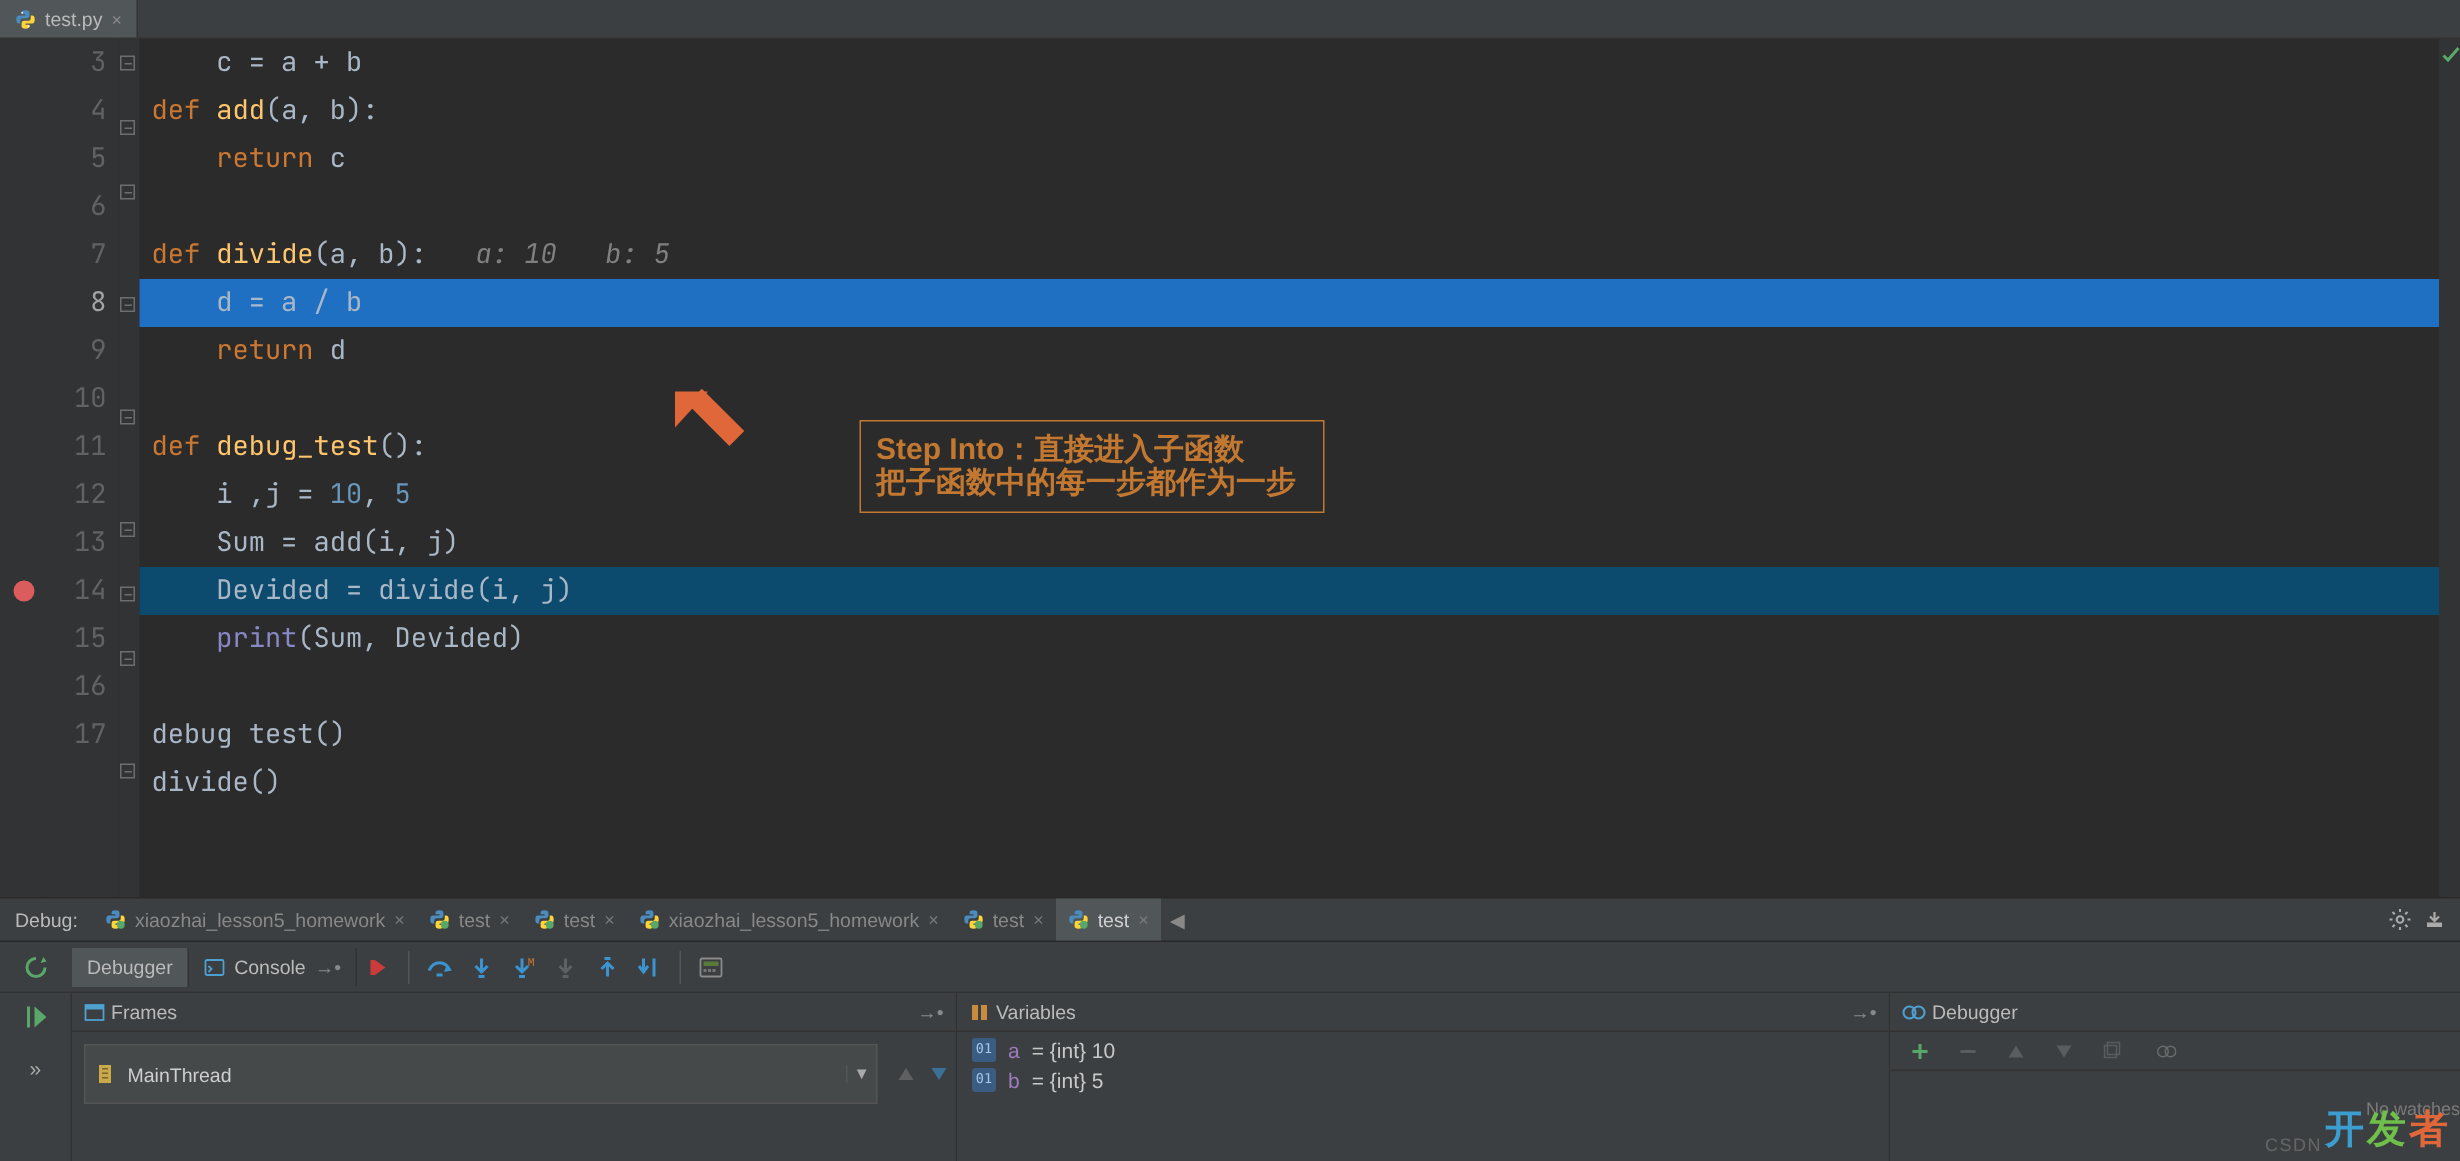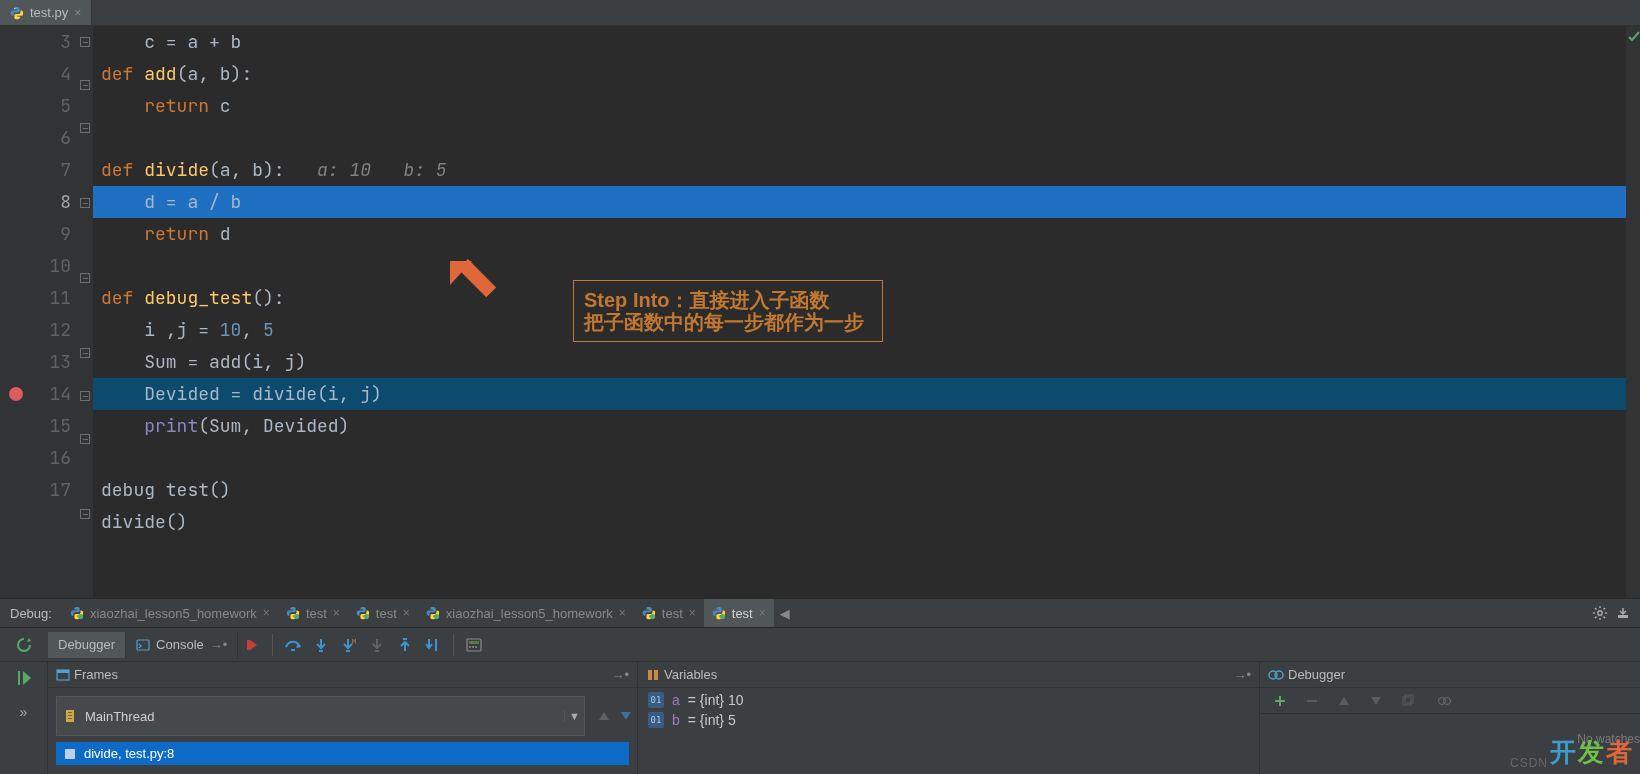--- a/index.html
+++ b/index.html
@@ -402,26 +402,20 @@
             <svg width="14" height="14">
                 <path d="M7 3l5 8H2z" fill="#777"></path>
               </svg>
           </div>
           <div class="downbtn">
             <svg width="14" height="14">
                 <path d="M7 11L2 3h10z" fill="#3b93d0"></path>
               </svg>
           </div>
         </div>
-        <div class="stackrow">
-          <svg width="12" height="12">
-              <rect x="1" y="1" width="10" height="10" fill="#bcd0e6"></rect>
-            </svg>
-          <span>divide, test.py:8</span>
-        </div>
       </div>
     </div>
 
     <div class="varsp">
       <div class="phead">
         <svg width="14" height="14">
             <rect x="2" y="2" width="4" height="10" fill="#c98b3d"></rect>
             <rect x="8" y="2" width="4" height="10" fill="#c98b3d"></rect>
           </svg>
         <span>Variables</span>

